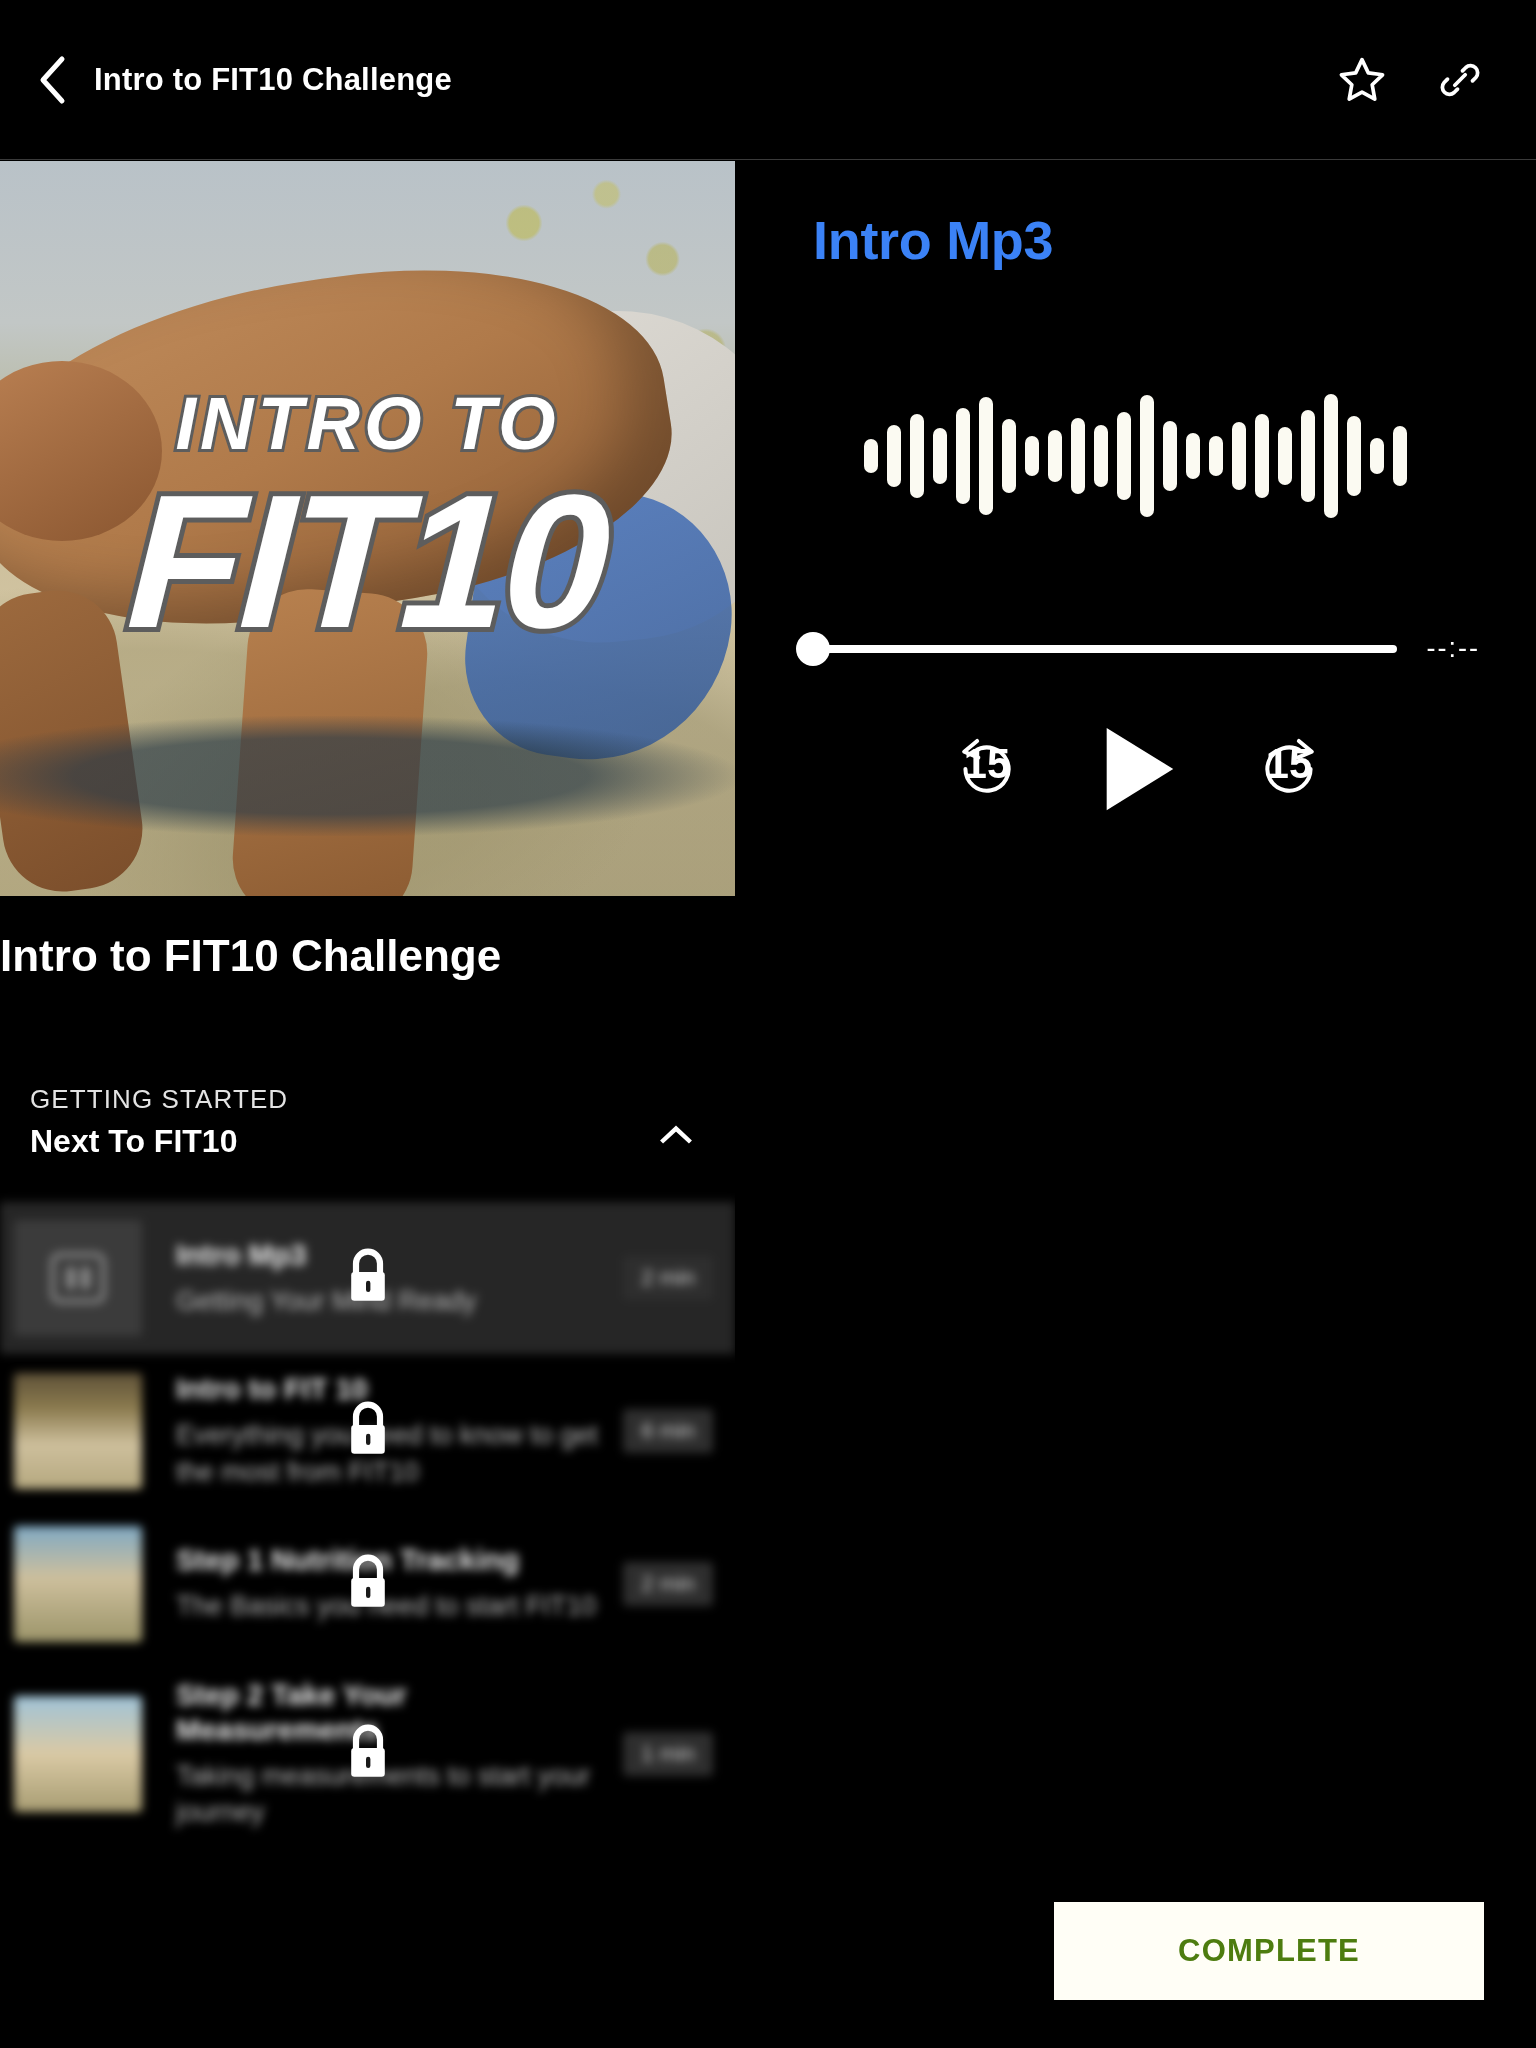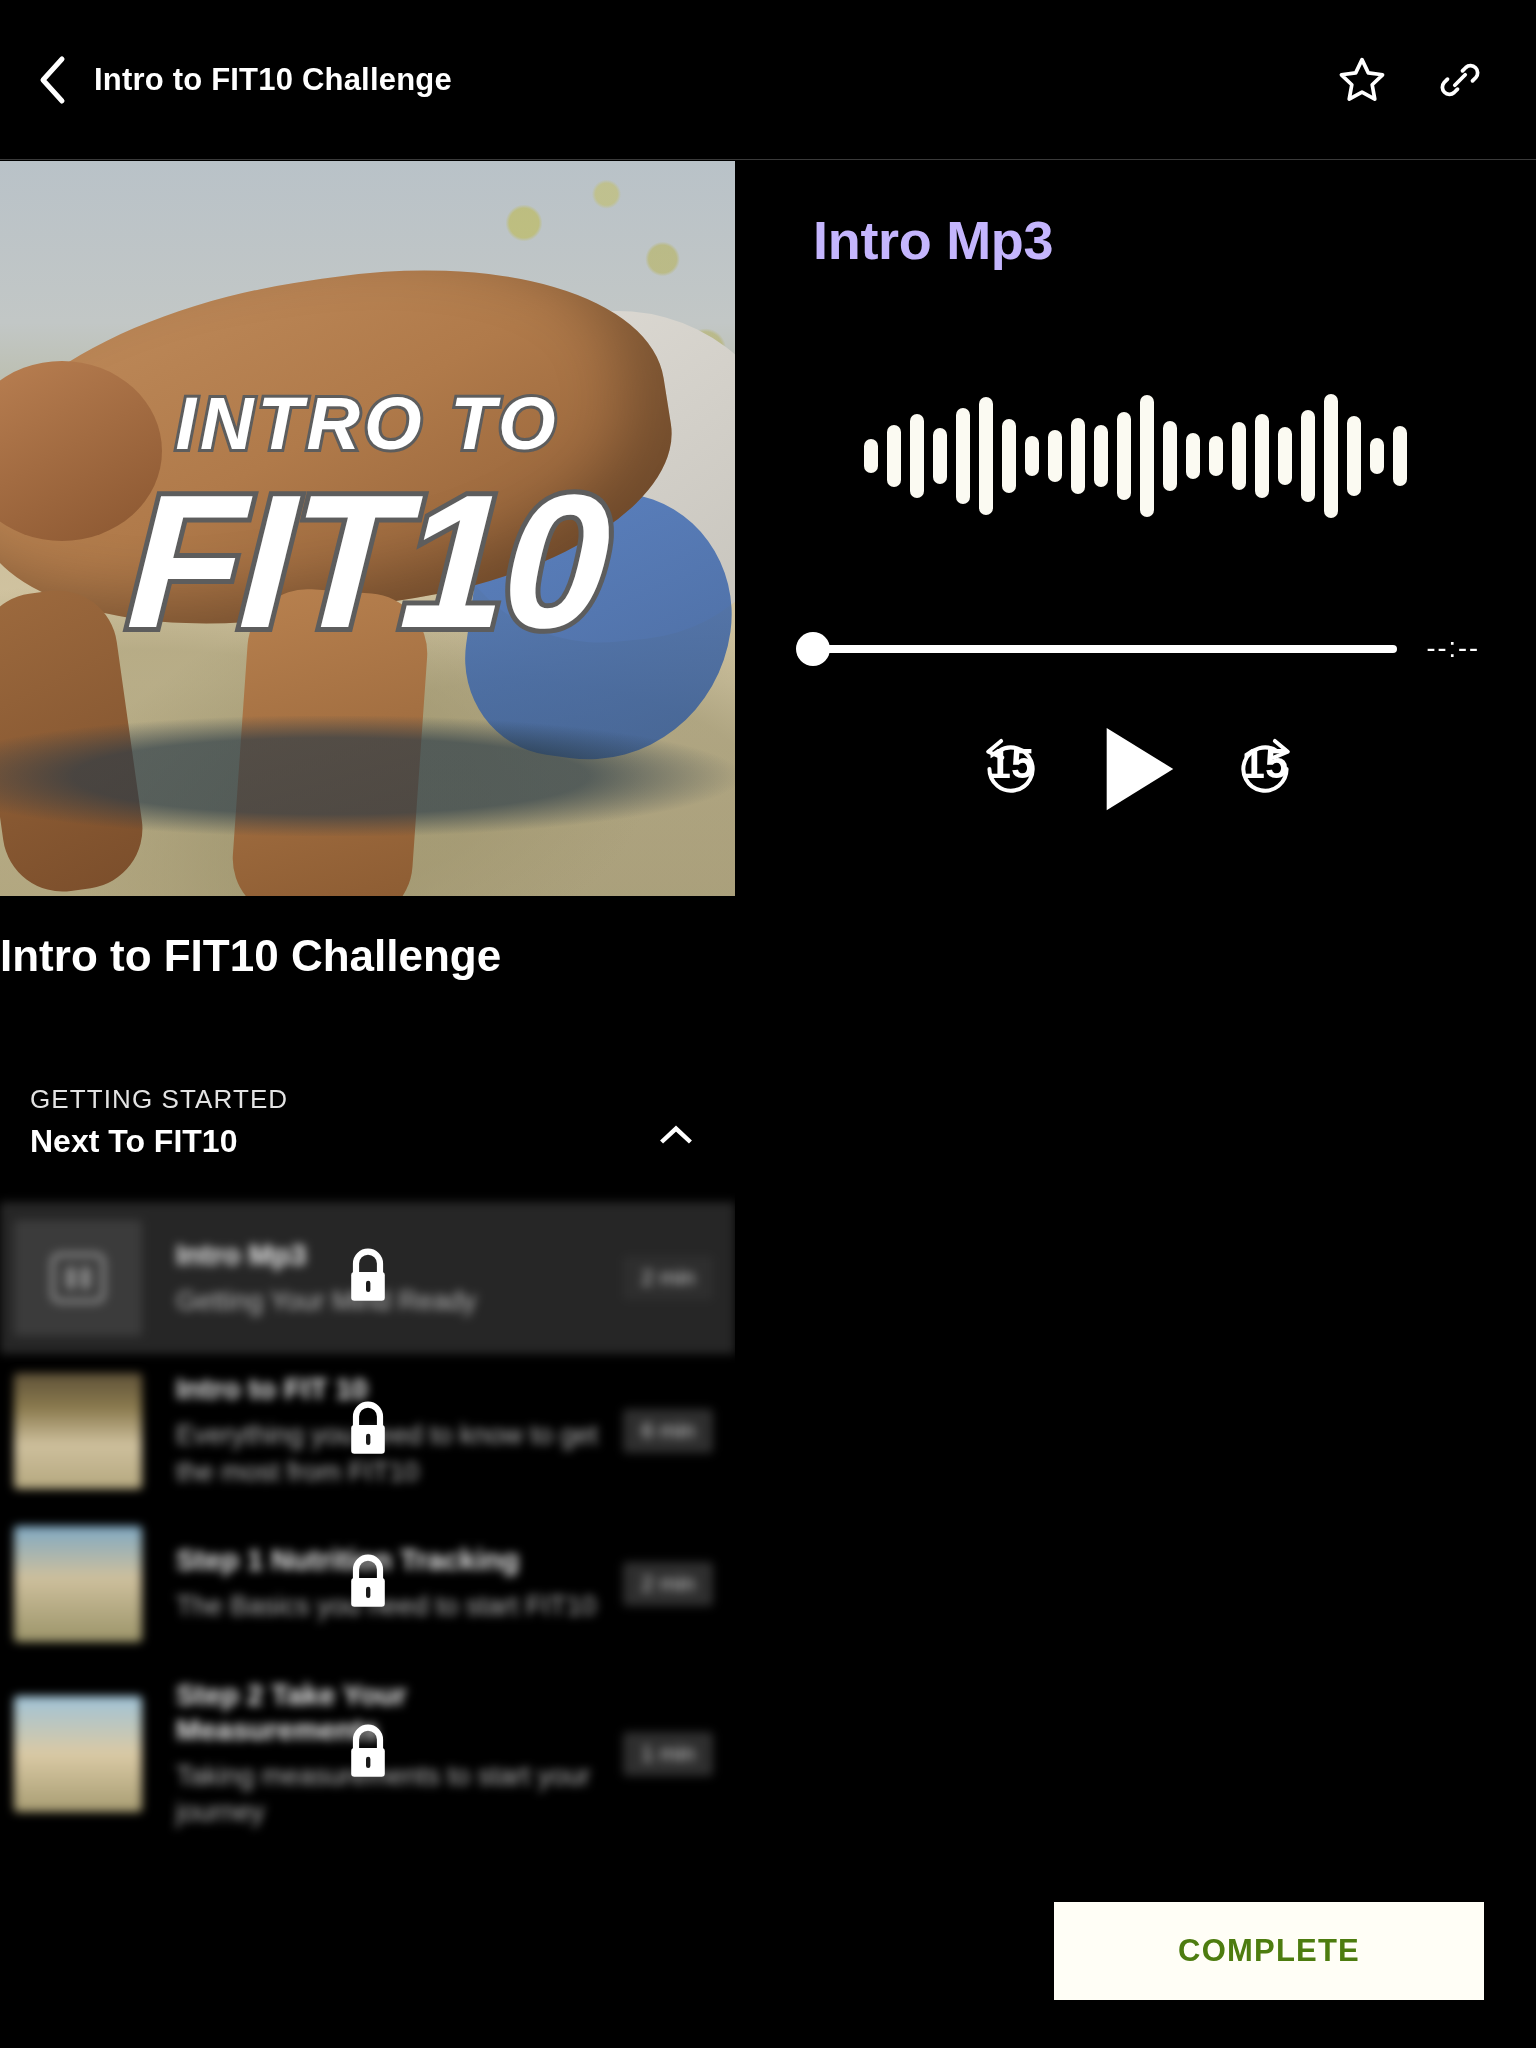--- a/index.html
+++ b/index.html
@@ -196,21 +196,21 @@
   .th-c{ width:100%; height:100%;
     background:linear-gradient(180deg,#9fc3d8 0%,#d9c9a4 50%,#a79c72 100%); }
 
   
   .meta-row{
     display:flex; align-items:center; gap:26px;
     margin:34px 0 0 78px;
   }
   .meta-time{ font-size:31px; color:#fff; font-weight:400; }
   .lesson-heading{
-    font-size:54px; font-weight:700; color:#c4b5fd;
+    font-size:54px; font-weight:700; color:#3b82f6;
     margin:48px 0 0 78px; letter-spacing:-.3px;
   }
   .lesson-subheading{
     font-size:32px; font-weight:400; color:#e8e8e8;
     margin:42px 0 0 78px;
   }
   .waveform{
     margin:120px 0 0 0; height:130px;
     display:flex; align-items:center; justify-content:center; gap:9px;
   }
@@ -224,21 +224,21 @@
     cursor:pointer;
   }
   .thumb{
     position:absolute; left:-2px; top:50%; transform:translate(-50%,-50%);
     width:34px; height:34px; border-radius:50%; background:#fff; cursor:pointer;
   }
   .time-right{ font-size:27px; color:#fff; margin-left:30px; letter-spacing:2px; }
 
   .controls{
     display:flex; align-items:center; justify-content:center;
-    gap:48px; margin-top:58px; padding-left:60px; padding-right:56px;
+    gap:72px; margin-top:58px; padding-left:60px; padding-right:56px;
   }
   .ctrl{ cursor:pointer; display:flex; align-items:center; justify-content:center; }
   .skip-num{
     font-size:27px; font-weight:700; fill:#fff;
     font-family:"Liberation Sans", sans-serif;
   }
 
   
   .bottom-actions{
     position:absolute; right:52px; bottom:48px;

